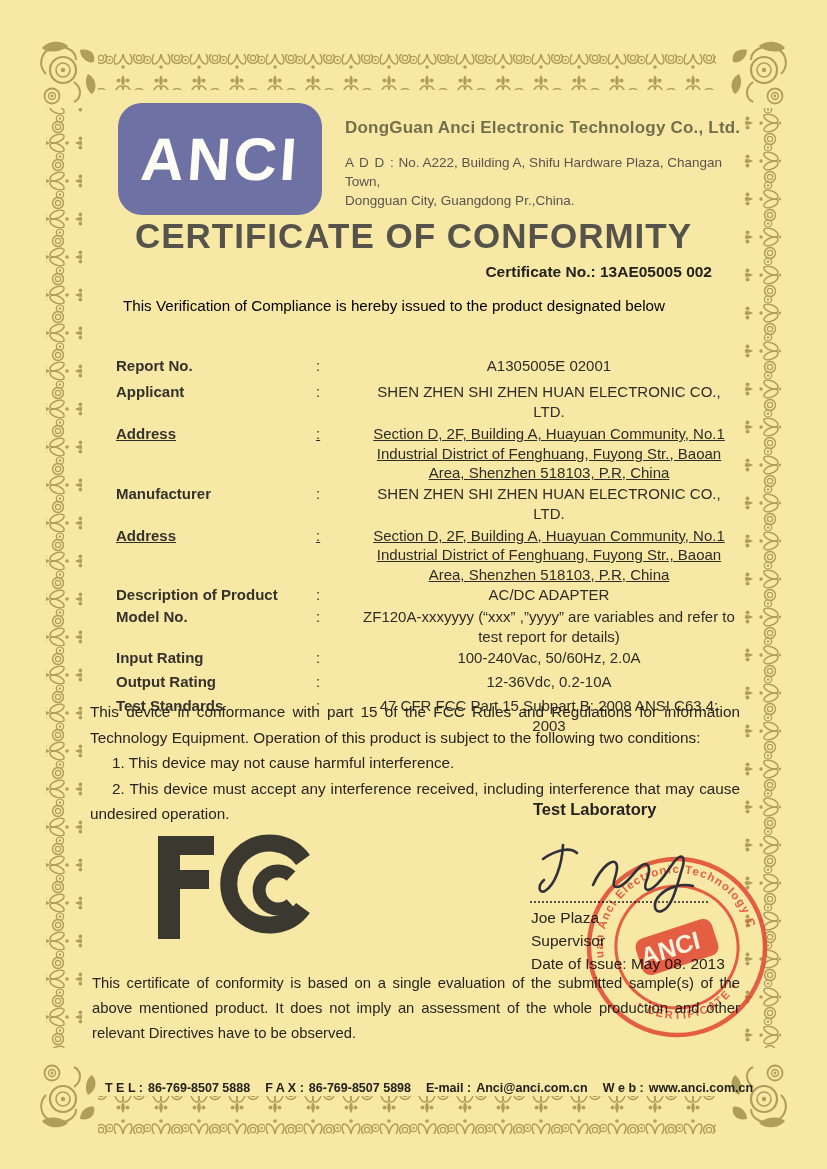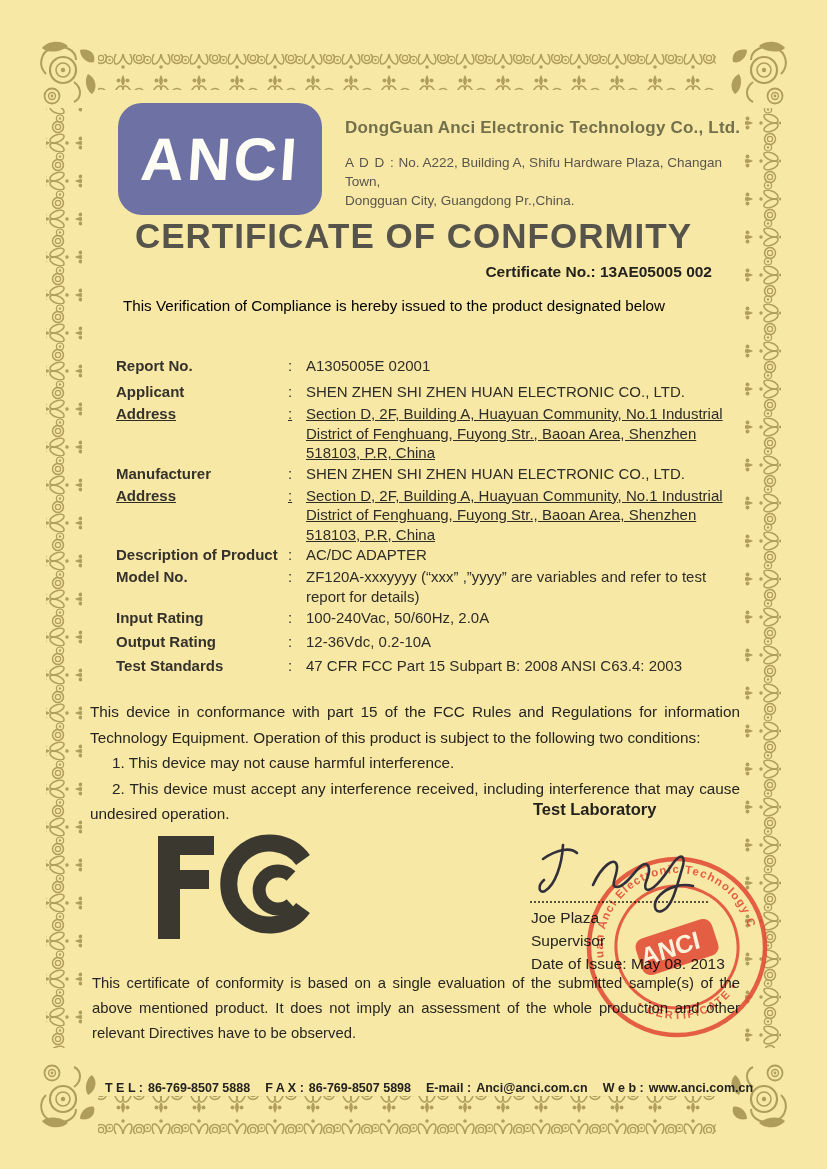--- a/index.html
+++ b/index.html
@@ -17,24 +17,24 @@
   .company .name{font-size:17px;font-weight:bold;color:#72704b;letter-spacing:0.2px;}
   .company .addr{margin-top:15px;font-size:13.5px;color:#59554c;line-height:19px;}
   .company .addr .lbl{letter-spacing:1px;}
 
   .title{position:absolute;left:0;top:216px;width:827px;text-align:center;
          font-size:35px;font-weight:bold;color:#56544a;letter-spacing:1px;}
   .certno{position:absolute;right:115px;top:263px;font-size:15.5px;font-weight:bold;color:#23221d;}
   .issued{position:absolute;left:95px;top:297px;font-size:15.2px;color:#000000;margin-left:28px;}
 
   .fields{position:absolute;left:116px;top:356px;width:620px;font-size:15px;}
-  .frow{display:flex;line-height:20px;}
+  .frow{display:flex;line-height:20px;gap:28px;}
   .frow .lbl{width:172px;font-weight:bold;color:#34322b;flex:none;}
   .frow .col{width:18px;flex:none;color:#34322b;}
-  .frow .val{width:425px;color:#2e2d27;}
+  .frow .val{width:425px;color:#2e2d27;text-align:center;}
   .frow.multi{line-height:19.5px;}
   .mb6{margin-bottom:6px;} .mb4{margin-bottom:4px;} .mb2{margin-bottom:2px;} .mb1{margin-bottom:1px;text-decoration:underline;}
 
   .fcc-para{position:absolute;left:90px;top:699px;width:650px;font-size:15.3px;
             line-height:25.5px;color:#262520;}
   .fcc-para .p1{text-align:justify;}
   .fcc-para .cond{text-indent:22px;text-align:justify;}
 
   .testlab{position:absolute;left:533px;top:800px;font-size:16.5px;font-weight:bold;color:#23221d;}
 

